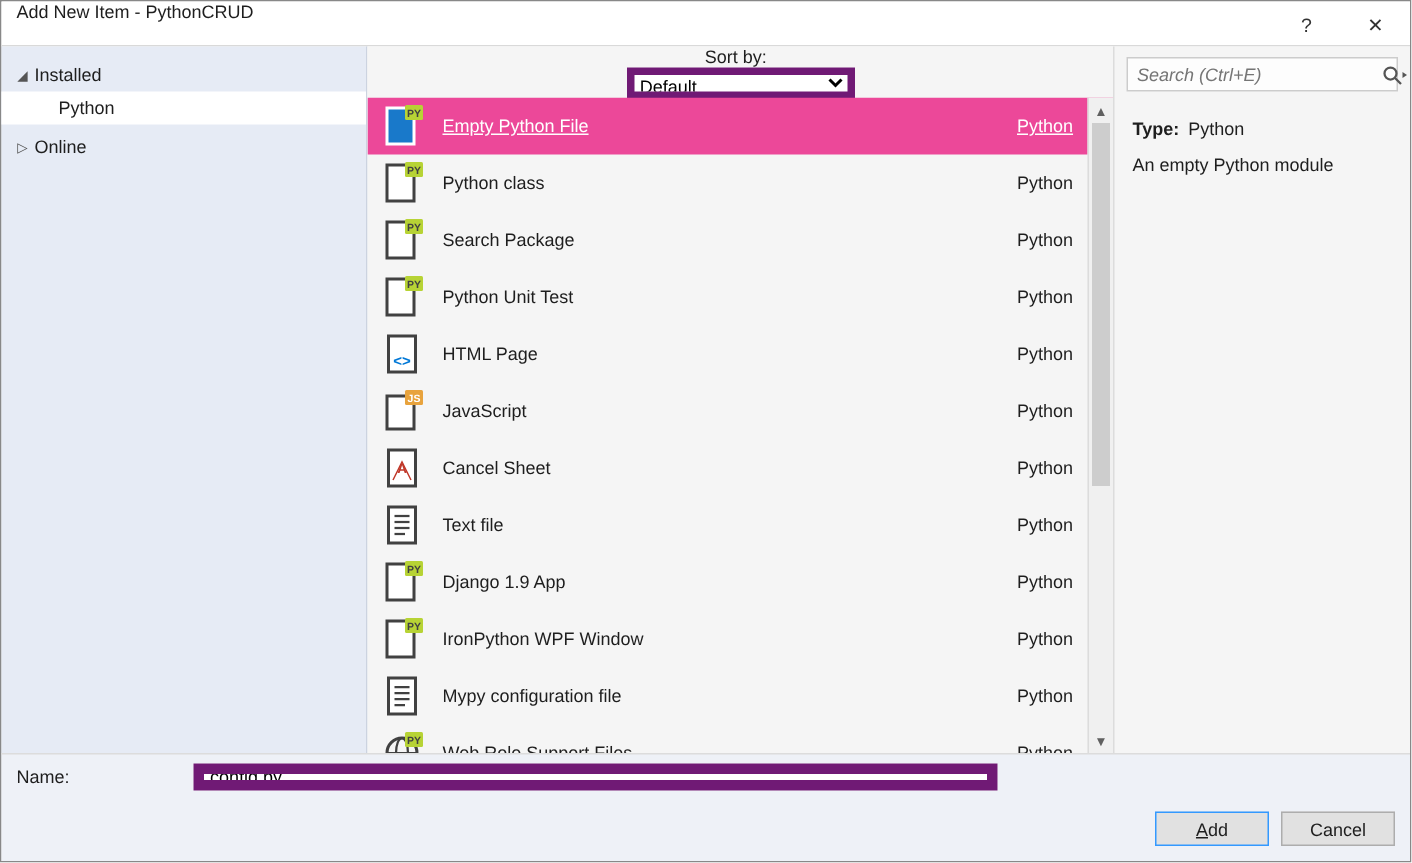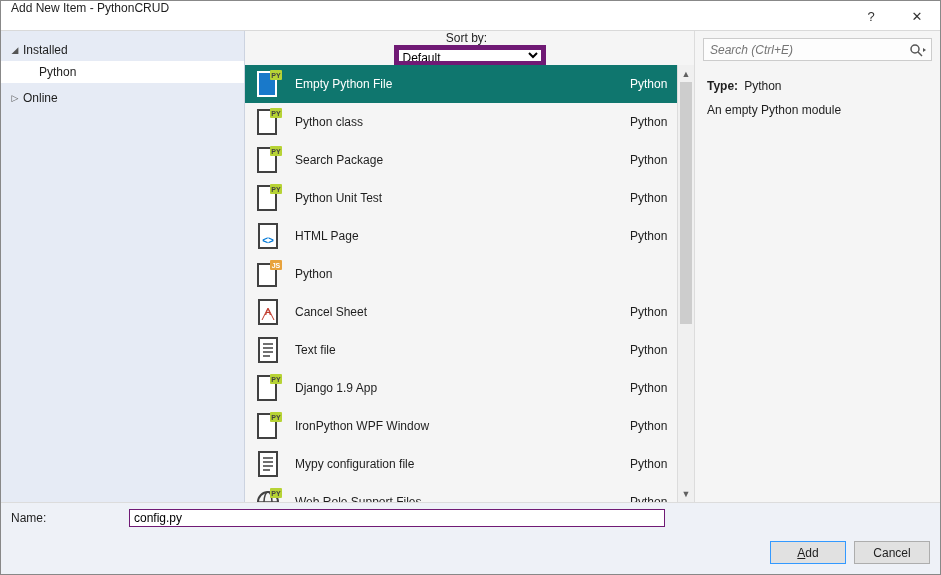--- a/index.html
+++ b/index.html
@@ -17,39 +17,39 @@
     .tree-item .arrow { width: 12px; height: 12px; margin-right: 2px; display: inline-flex; align-items: center; justify-content: center; font-size: 9px; color: #555; font-family: Arial; }
     .tree-item .label {}
     .center { flex: 1; display: flex; flex-direction: column; background: #f5f5f5; min-width: 0; }
     .topbar { height: 34px; display: flex; align-items: center; padding: 0 8px; background: #f5f5f5; flex-direction: column; }
     .topbar .sort-label { font-size: 12px; margin-right: 6px; }
     .topbar select { width: 152px; height: 21px; font-size: 12px; border: 5px solid #701a75; background: #fff; }
     .viewbtn { width: 20px; height: 18px; margin-left: 8px; display: inline-flex; align-items: center; justify-content: center; border: 1px solid transparent; }
     .list { flex: 1; overflow: hidden; position: relative; }
     .scrollhost { position: absolute; inset: 0; overflow-y: hidden; overflow-x: hidden; }
     .row { height: 38px; display: flex; align-items: center; padding: 0 8px 0 10px; }
-    .row.selected { background: #0f766e; color: #fff; }
+    .row.selected { background: #ec4899; color: #fff; text-decoration: underline; }
     .row .icon { width: 28px; height: 28px; margin-right: 12px; flex: 0 0 28px; display:flex; align-items:center; justify-content:center; }
     .row .name { flex: 1; font-size: 12px; }
     .row .lang { width: 56px; text-align: left; font-size: 12px; }
     .scrollbar { position: absolute; top: 0; right: 0; bottom: 0; width: 17px; background: #f0f0f0; border-left: 1px solid #dcdcdc; display:flex; flex-direction:column; align-items:center; }
     .scrollbar .arrow { height: 17px; width: 100%; display:flex; align-items:center; justify-content:center; font-size:9px; color:#606060; font-family: Arial; }
     .scrollbar .track { flex:1; width:100%; position:relative; }
     .scrollbar .thumb { position:absolute; left:2px; right:2px; top:0; height:60%; background:#cdcdcd; }
-    .right { width: 246px; background: #f5f5f5; border-left: 1px solid #dcdcdc; display: flex; flex-direction: column; }
+    .right { width: 198px; background: #f5f5f5; border-left: 1px solid #dcdcdc; display: flex; flex-direction: column; }
     .search { margin: 7px 8px 2px 8px; height: 23px; border: 1px solid #cccccc; background: #fdfdfd; display:flex; align-items:center; }
     .search input { flex:1; border:0; outline:0; padding:0 6px; font-size:12px; color:#666; font-style: italic; background: transparent; }
     .search .mag { width:26px; display:flex; align-items:center; justify-content:center; color:#555; font-size:13px; }
     .details { padding: 14px 12px; font-size: 12px; line-height: 1.65; }
     .details .line { display:flex; }
     .details .k { font-weight: bold; margin-right: 6px; }
     .bottom { border-top: 1px solid #dcdcdc; background: #eef1f7; padding: 6px 10px 10px 10px; }
     .namerow { display:flex; align-items:center; margin-bottom: 14px; }
     .namerow .lbl { width: 118px; font-size: 12px; }
-    .namerow input { width: 536px; height: 18px; border: 1px solid #701a75; font-size: 12px; padding: 0 4px; }
+    .namerow input { width: 536px; height: 18px; border: 7px solid #701a75; font-size: 12px; padding: 0 4px; }
     .btnrow { display:flex; justify-content:flex-end; gap: 8px; }
     .pushbtn { min-width: 76px; height: 23px; border: 1px solid #adadad; background: #e1e1e1; font-size: 12px; display:flex; align-items:center; justify-content:center; cursor: default; }
     .pushbtn.primary { border: 1px solid #3399ff; }
     svg { display:block; }
   </style>
 </head>
 <body>
 
 <div class="window">
   <div class="titlebar">
@@ -165,20 +165,21 @@
     <div class="lang">Python</div>
             </div>
             <div class="row">
     <div class="icon">
                 <svg width="26" height="28" viewBox="0 0 26 28">
       <rect x="2" y="4" width="18" height="22" fill="#fff" stroke="#414141" stroke-width="2"></rect>
       <rect x="14" y="0" width="12" height="10" fill="#e8a33d" rx="1"></rect>
       <text x="20" y="8" font-size="7" font-weight="bold" text-anchor="middle" fill="#fff">JS</text>
     </svg>
               </div>
+    <div class="name">JavaScript</div>
     <div class="lang">Python</div>
             </div>
             <div class="row">
     <div class="icon">
                 <svg width="26" height="28" viewBox="0 0 26 28">
       <rect x="3" y="2" width="18" height="24" fill="#fff" stroke="#414141" stroke-width="2"></rect>
       <text x="12" y="17" font-size="9" font-weight="bold" text-anchor="middle" fill="#c0392b">A</text>
       <path d="M6 22 L12 10 L18 22" stroke="#c0392b" stroke-width="1" fill="none"></path>
     </svg>
               </div>

